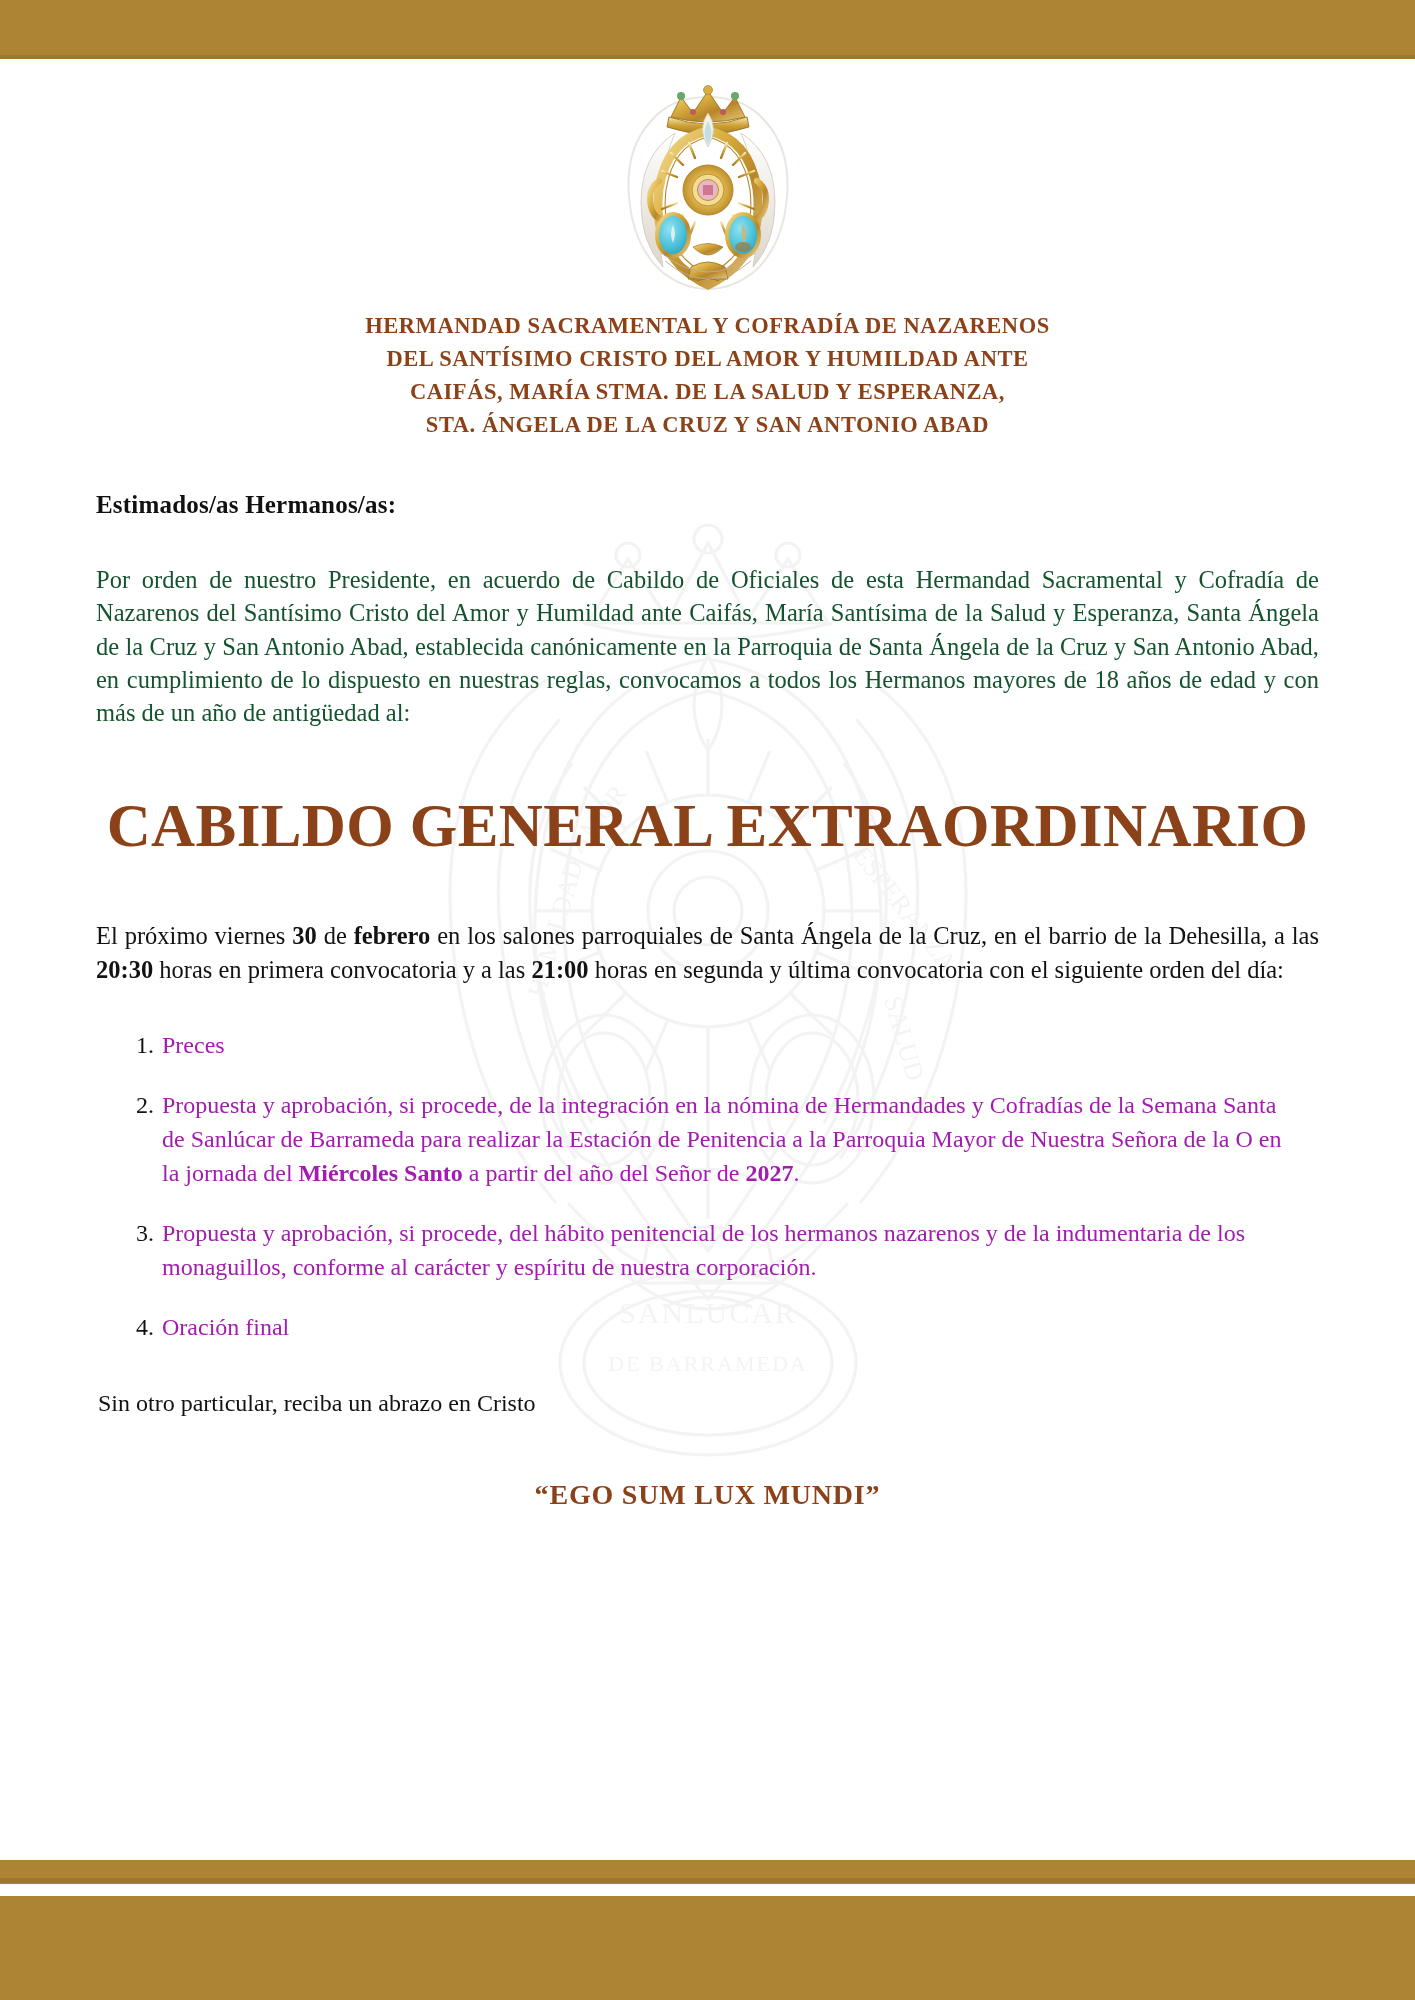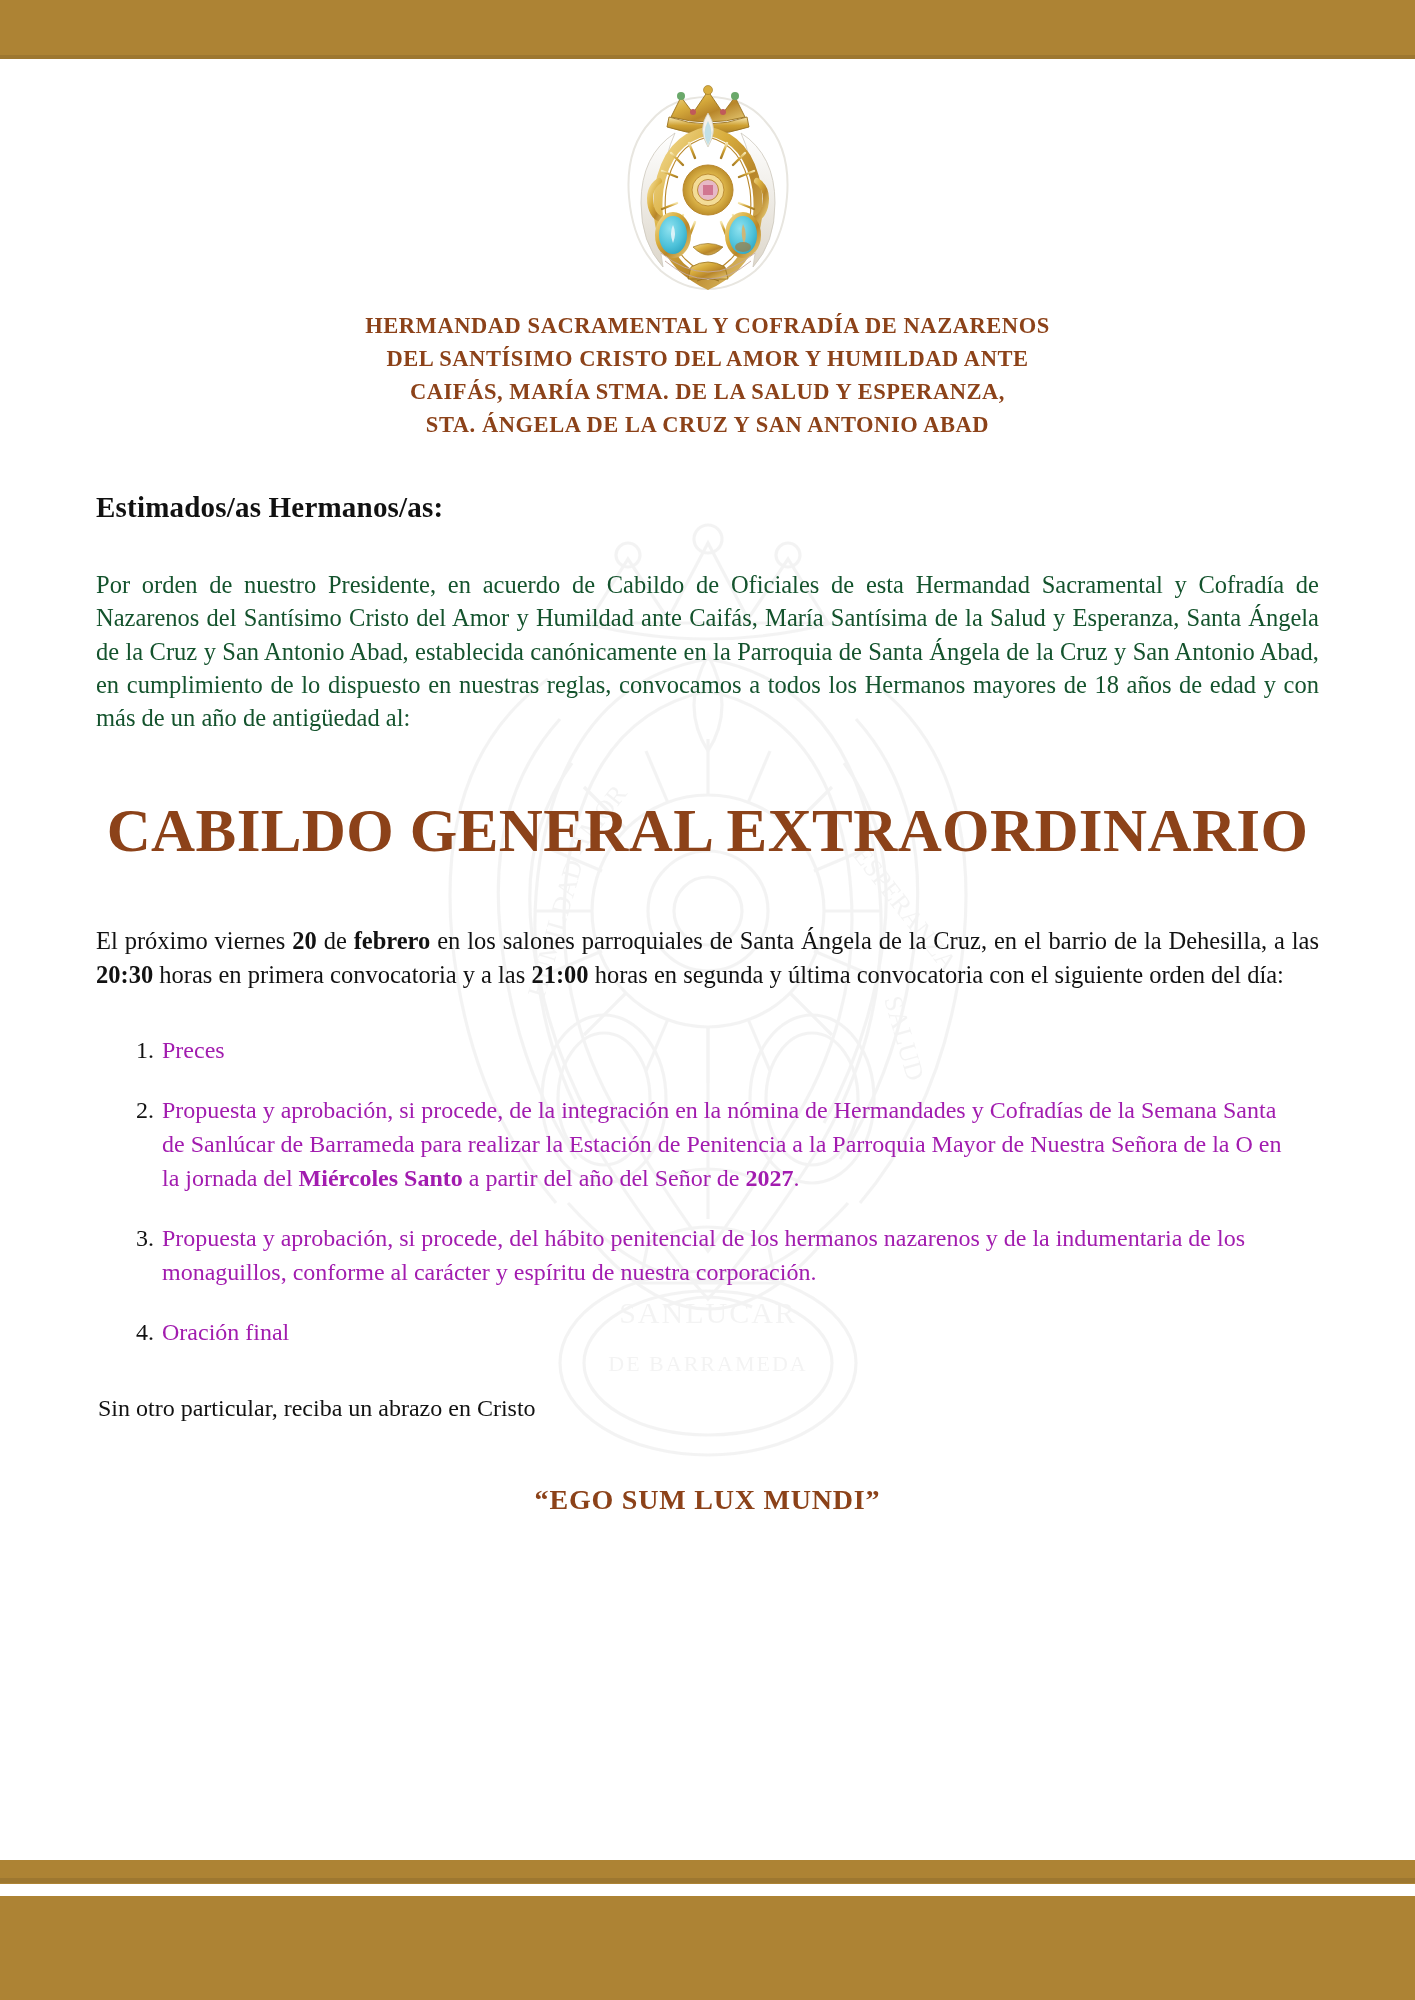--- a/index.html
+++ b/index.html
@@ -95,21 +95,21 @@
     font-weight: bold;
     font-size: 22.5px;
     letter-spacing: 0.55px;
     line-height: 1.47;
   }
   .org-header div { white-space: nowrap; }
 
   
   .greeting {
     margin: 50px 0 0 96px;
-    font-size: 29px;
+    font-size: 25px;
     font-weight: bold;
     color: #111111;
     letter-spacing: 0.2px;
   }
 
   .body-para {
     margin: 44px 96px 0 96px;
     font-size: 24.5px;
     line-height: 1.355;
     color: #14532d;
@@ -363,21 +363,21 @@
       <div>CAIFÁS, MARÍA STMA. DE LA SALUD Y ESPERANZA,</div>
       <div>STA. ÁNGELA DE LA CRUZ Y SAN ANTONIO ABAD</div>
     </div>
 
     <div class="greeting">Estimados/as Hermanos/as:</div>
 
     <p class="body-para">Por orden de nuestro Presidente, en acuerdo de Cabildo de Oficiales de esta Hermandad Sacramental y Cofradía de Nazarenos del Santísimo Cristo del Amor y Humildad ante Caifás, María Santísima de la Salud y Esperanza, Santa Ángela de la Cruz y San Antonio Abad, establecida canónicamente en la Parroquia de Santa Ángela de la Cruz y San Antonio Abad, en cumplimiento de lo dispuesto en nuestras reglas, convocamos a todos los Hermanos mayores de 18 años de edad y con más de un año de antigüedad al:</p>
 
     <div class="main-title">CABILDO GENERAL EXTRAORDINARIO</div>
 
-    <p class="convocation"><span>El próximo viernes </span><b>20</b><span> de </span><b>febrero</b><span> en los salones parroquiales de Santa Ángela de la Cruz, en el barrio de la Dehesilla, a las </span><b>20:30</b><span> horas en primera convocatoria y a las </span><b>21:00</b><span> horas en segunda y última convocatoria con el siguiente orden del día:</span></p>
+    <p class="convocation"><span>El próximo viernes </span><b>30</b><span> de </span><b>febrero</b><span> en los salones parroquiales de Santa Ángela de la Cruz, en el barrio de la Dehesilla, a las </span><b>20:30</b><span> horas en primera convocatoria y a las </span><b>21:00</b><span> horas en segunda y última convocatoria con el siguiente orden del día:</span></p>
 
     <ol class="agenda">
       <li>Preces</li>
       <li><span>Propuesta y aprobación, si procede, de la integración en la nómina de Hermandades y Cofradías de la Semana Santa de Sanlúcar de Barrameda para realizar la Estación de Penitencia a la Parroquia Mayor de Nuestra Señora de la O en la jornada del </span><b>Miércoles Santo</b><span> a partir del año del Señor de </span><b>2027</b><span>.</span></li>
       <li>Propuesta y aprobación, si procede, del hábito penitencial de los hermanos nazarenos y de la indumentaria de los monaguillos, conforme al carácter y espíritu de nuestra corporación.</li>
       <li>Oración final</li>
     </ol>
 
     <div class="closing">Sin otro particular, reciba un abrazo en Cristo</div>
 

